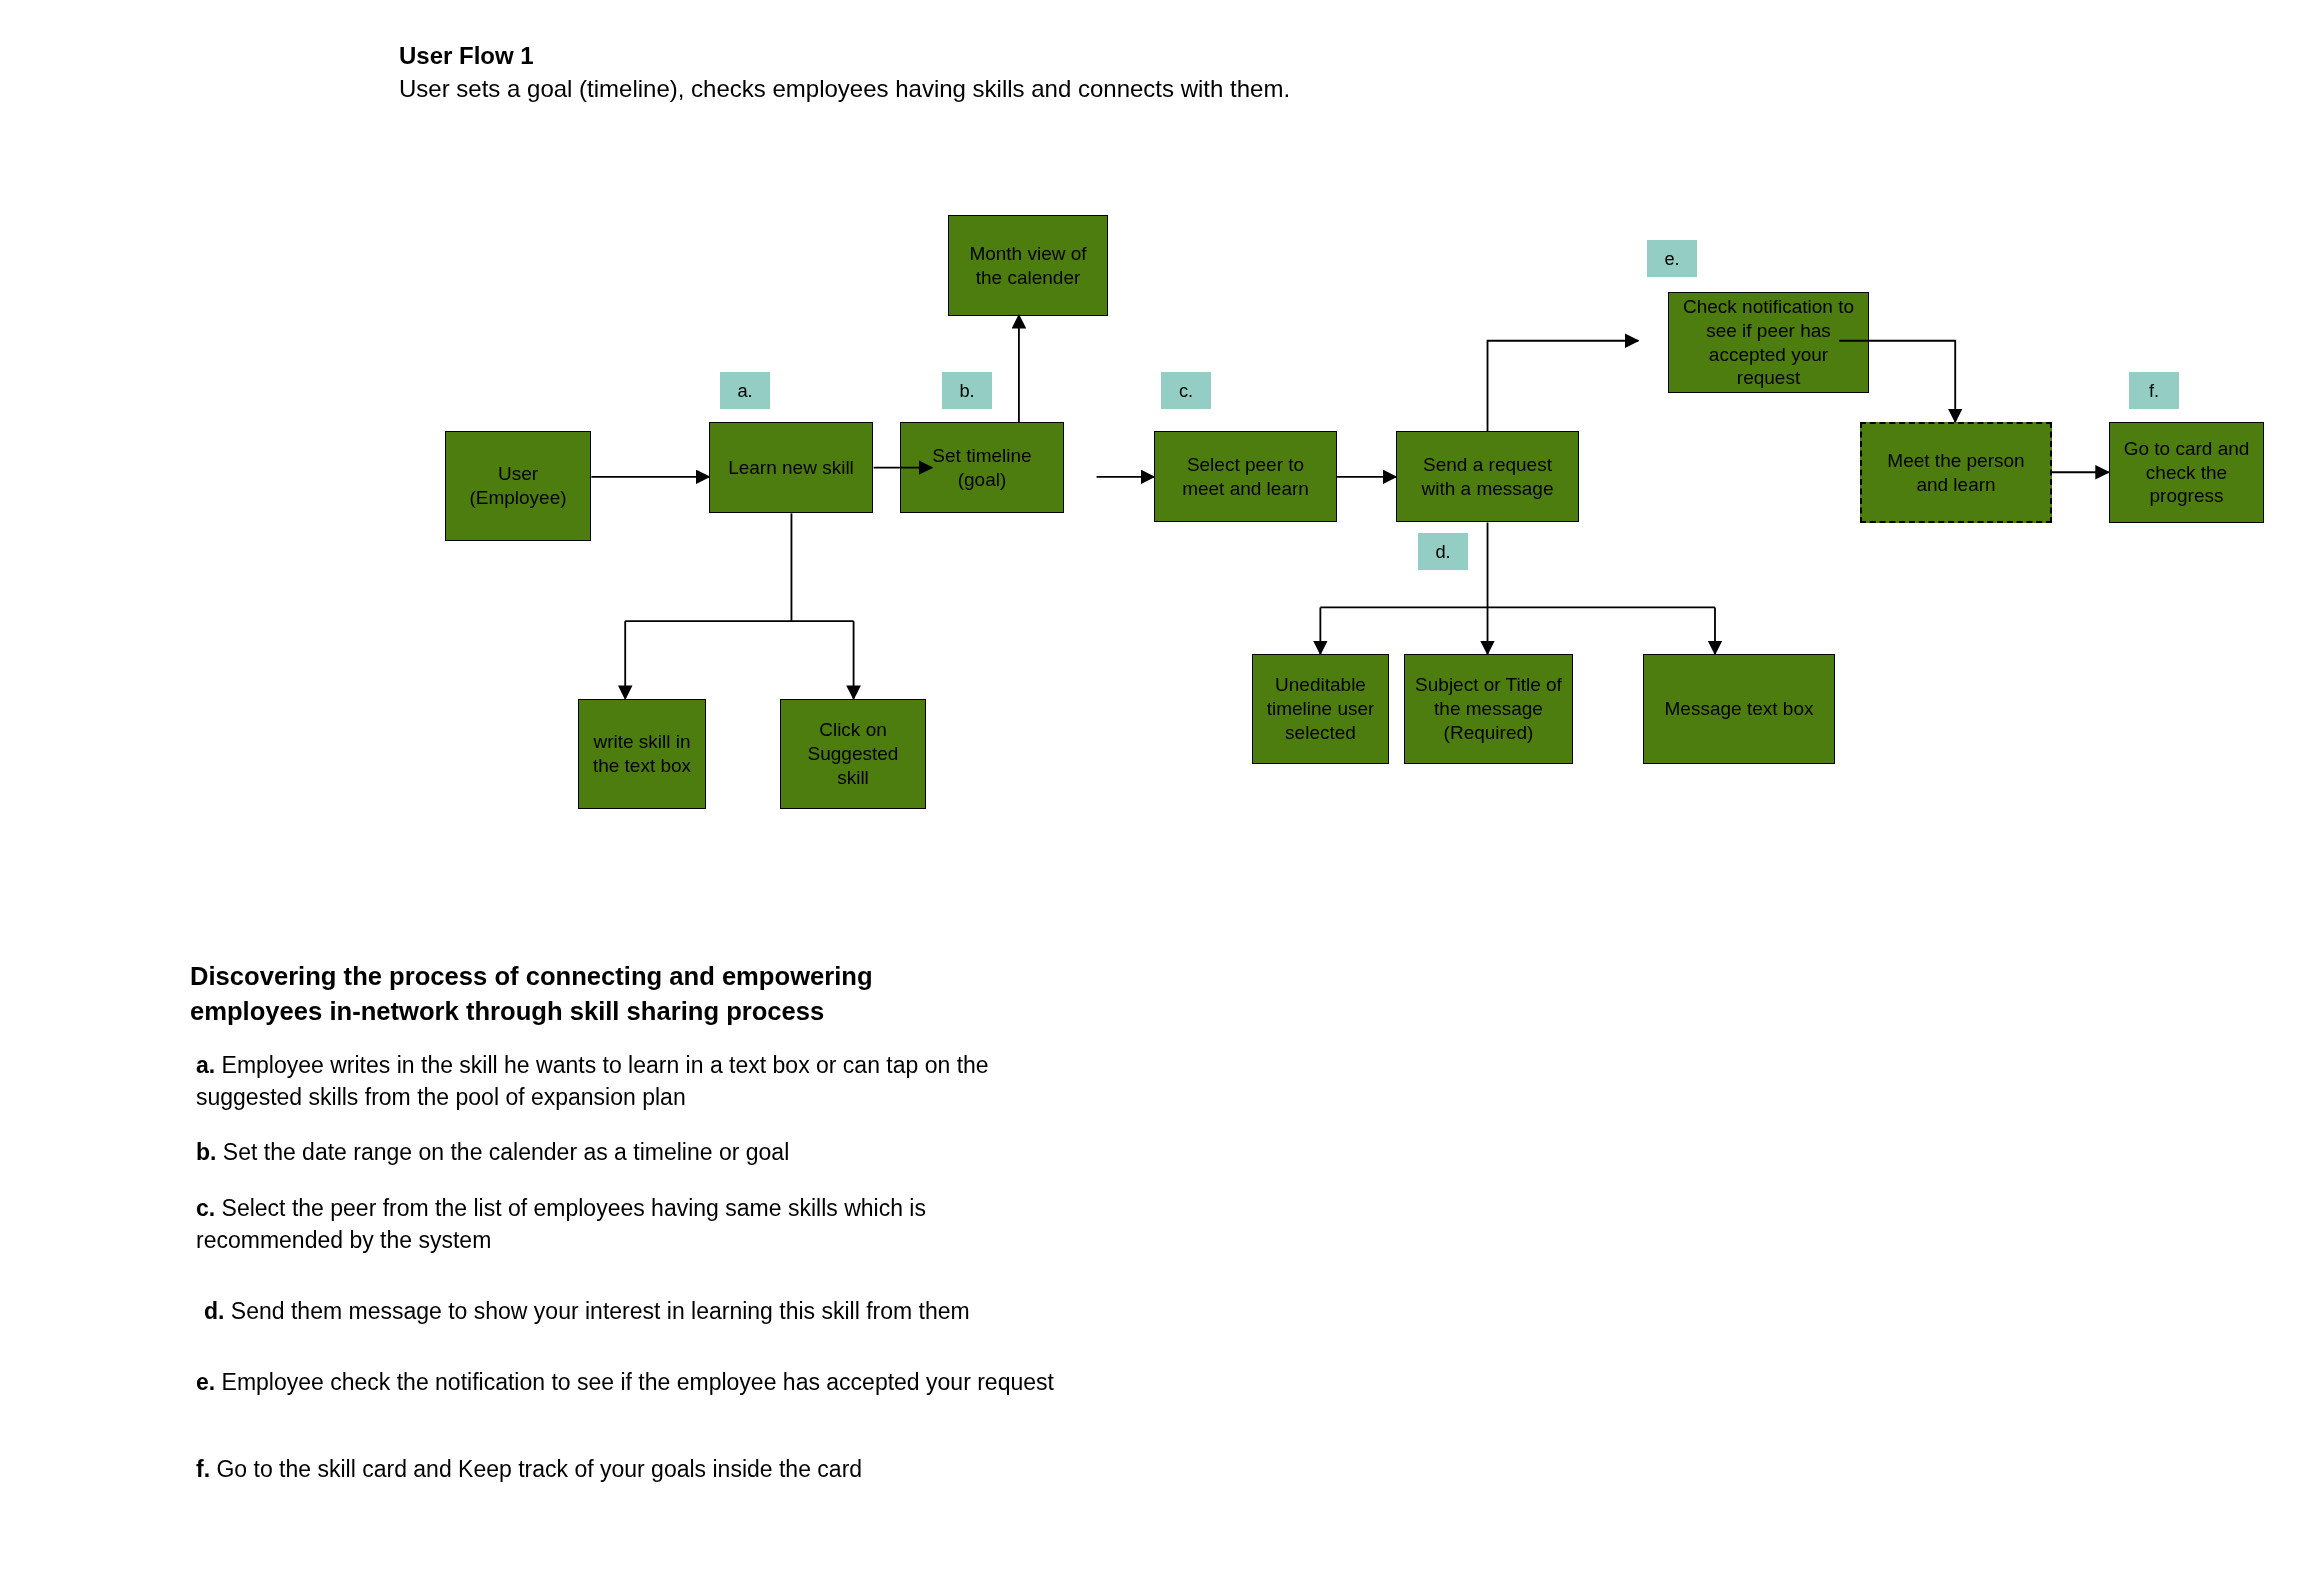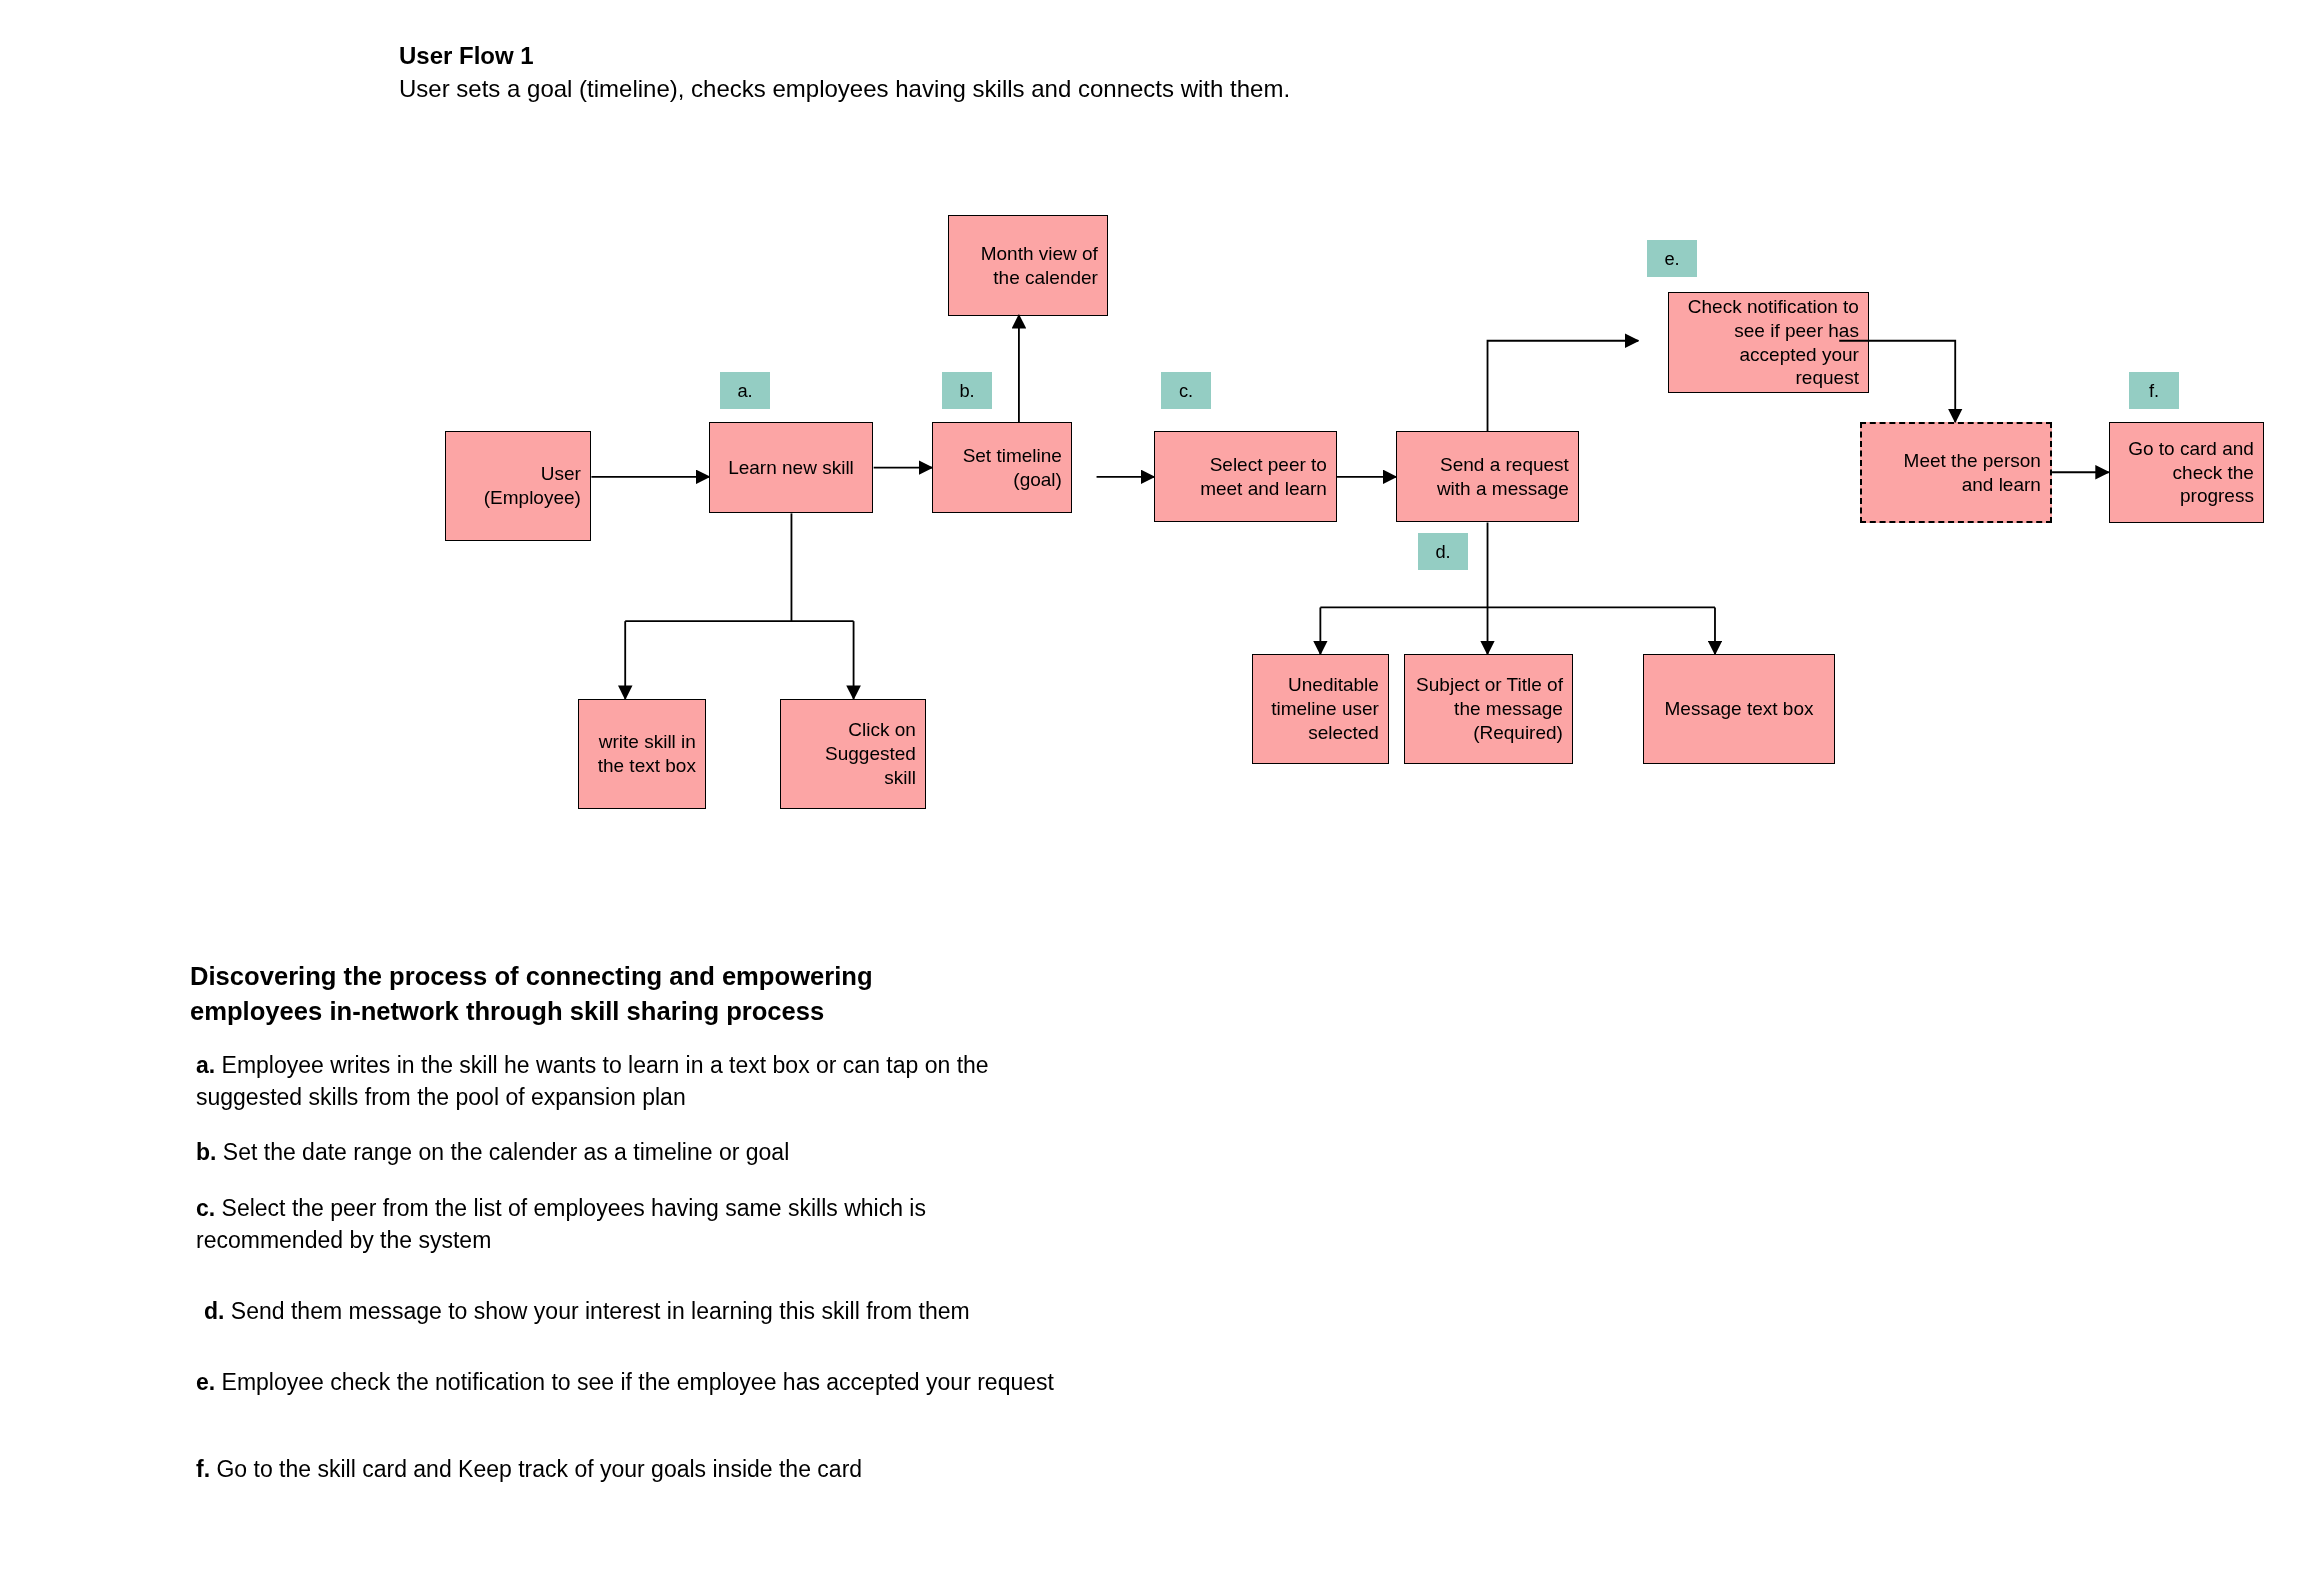--- a/index.html
+++ b/index.html
@@ -22,25 +22,25 @@
     line-height: 1.3;
   }
   .subtitle {
     position: absolute;
     font-size: 24px;
     line-height: 1.3;
   }
   .box {
     position: absolute;
     border: 1.8px solid #000;
-    background: #fca5a5;
+    background: #4d7c0f;
     display: flex;
     align-items: center;
     justify-content: center;
-    text-align: right;
+    text-align: center;
     font-size: 19px;
     line-height: 1.25;
     padding: 7.3px 9.1px;
     box-sizing: border-box;
   }
   .box.dashed {
     border-style: dashed;
     border-width: 2.7px;
   }
   .tag {
@@ -87,21 +87,21 @@
 
   <div class="tag" style="left:720px;  top:372px; width:50px; height:37px;">a.</div>
   <div class="tag" style="left:942px; top:372px; width:50px; height:37px;">b.</div>
   <div class="tag" style="left:1161px; top:372px; width:50px; height:37px;">c.</div>
   <div class="tag" style="left:1418px; top:533px; width:50px; height:37px;">d.</div>
   <div class="tag" style="left:1647px; top:240px; width:50px; height:37px;">e.</div>
   <div class="tag" style="left:2129px; top:372px; width:50px; height:37px;">f.</div>
 
   <div class="box" style="left:445px;  top:431px; width:146px; height:110px;">User (Employee)</div>
   <div class="box" style="left:709px;  top:422px; width:164px; height:91px;">Learn new skill</div>
-  <div class="box" style="left:932px; top:422px; width:140px; height:91px;">Set timeline (goal)</div>
+  <div class="box" style="left:900px; top:422px; width:164px; height:91px;">Set timeline (goal)</div>
   <div class="box" style="left:1154px; top:431px; width:183px; height:91px;">Select peer to meet and learn</div>
   <div class="box" style="left:1396px; top:431px; width:183px; height:91px;">Send a request with a message</div>
 
   <div class="box" style="left:948px; top:215px; width:160px; height:101px;">Month view of the calender</div>
   <div class="box" style="left:1638px; top:292px; width:201px; height:101px;margin-left:30px;">Check notification to see if peer has accepted your request</div>
   <div class="box dashed" style="left:1860px; top:422px; width:192px; height:101px;">Meet the person and learn</div>
   <div class="box" style="left:2109px; top:422px; width:155px; height:101px;">Go to card and check the progress</div>
 
   <div class="box" style="left:578px; top:699px; width:128px; height:110px;">write skill in the text box</div>
   <div class="box" style="left:780px; top:699px; width:146px; height:110px;">Click on Suggested skill</div>

